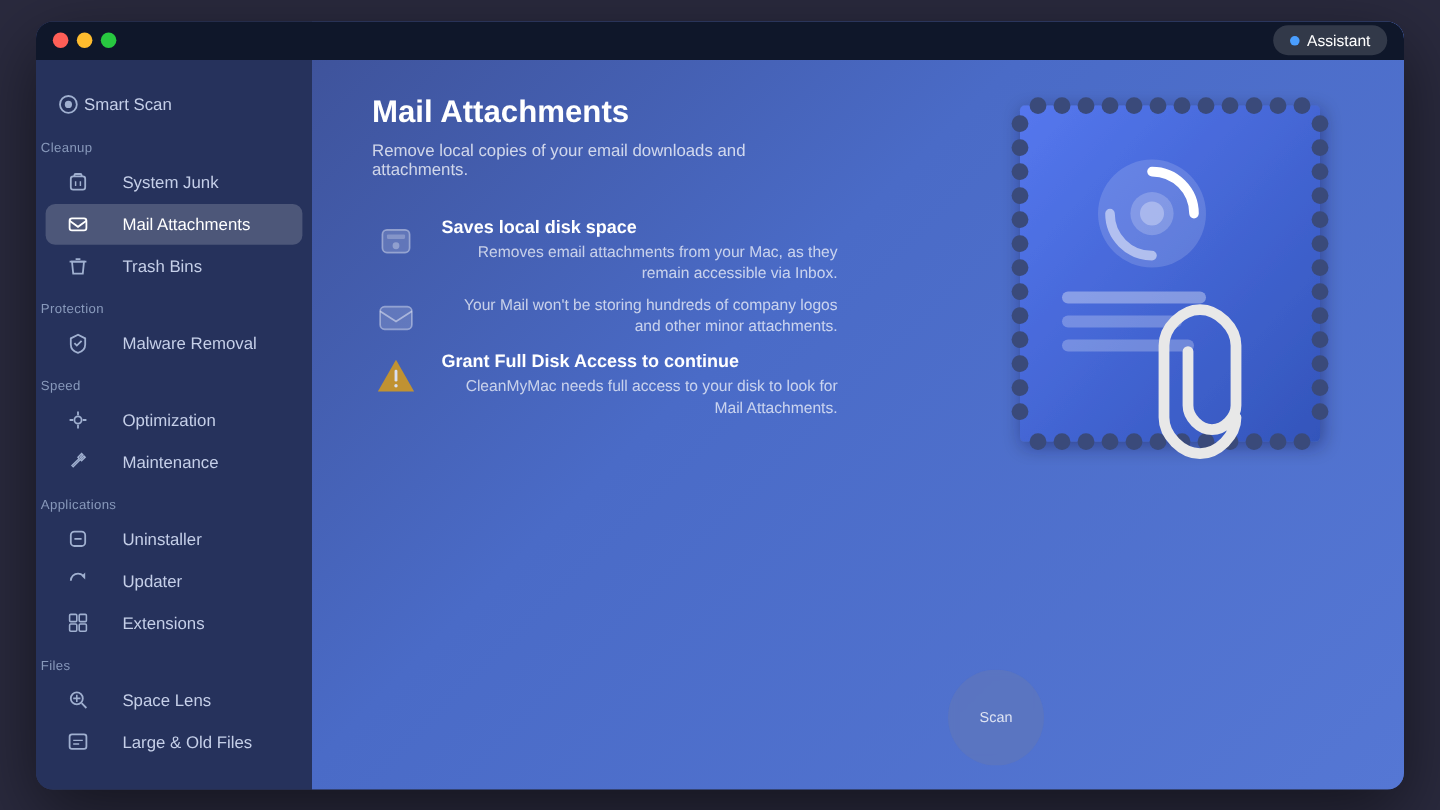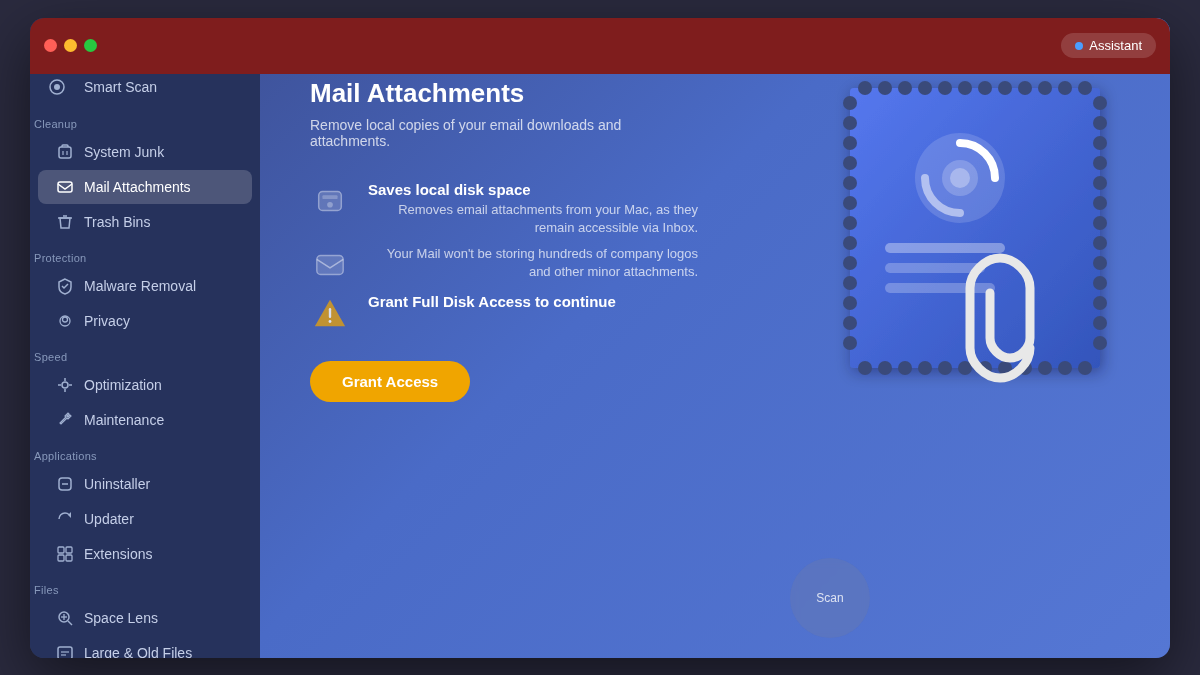--- a/index.html
+++ b/index.html
@@ -20,22 +20,22 @@
       border-radius: 14px;
       display: flex;
       overflow: hidden;
       position: relative;
       box-shadow: 0 20px 60px rgba(0,0,0,0.5);
     }
     
     .title-bar {
       position: absolute;
       top: 0; left: 0; right: 0;
-      height: 56px;
-      background: #7f1d1d;
+      height: 32px;
+      background: #0f172a;
       border-radius: 14px 14px 0 0;
       display: flex;
       align-items: center;
       padding: 0 14px;
       z-index: 10;
     }
     .traffic-lights {
       display: flex;
       gap: 7px;
     }
@@ -72,37 +72,37 @@
       width: 230px;
       background: rgba(30,40,80,0.7);
       height: 100%;
       padding-top: 50px;
       padding-bottom: 20px;
       overflow-y: auto;
     }
     .sidebar-smart-scan {
       display: flex;
       align-items: center;
-      gap: 18px;
+      gap: 4px;
       padding: 10px 18px;
       color: #c5cfe8;
       font-size: 14px;
       cursor: pointer;
     }
     .sidebar-section-label {
       font-size: 11px;
       color: #8899bb;
       padding: 12px 4px 4px;
       text-transform: none;
       letter-spacing: 0.3px;
     }
     .sidebar-item {
       display: flex;
       align-items: center;
-      gap: 10px;
+      gap: 28px;
       padding: 8px 18px;
       color: #c5cfe8;
       font-size: 14px;
       cursor: pointer;
       border-radius: 8px;
       margin: 1px 8px;
     }
     .sidebar-item.active {
       background: rgba(255,255,255,0.18);
       color: #fff;
@@ -279,29 +279,20 @@
 
     <div class="sidebar-section-label">Protection</div>
     <div class="sidebar-item">
       <span class="sidebar-icon">
         <svg width="18" height="18" viewBox="0 0 18 18" fill="none">
           <path d="M9 2L3 5v5c0 3.5 2.5 6 6 7 3.5-1 6-3.5 6-7V5L9 2z" stroke="#a0b0d0" stroke-width="1.5" fill="none"></path>
           <path d="M6 9l2 2 4-4" stroke="#a0b0d0" stroke-width="1.5"></path>
         </svg>
       </span>
       <span>Malware Removal</span>
-    </div>
-    <div class="sidebar-item">
-      <span class="sidebar-icon">
-        <svg width="18" height="18" viewBox="0 0 18 18" fill="none">
-          <path d="M9 10a2.5 2.5 0 100-5 2.5 2.5 0 000 5z" stroke="#a0b0d0" stroke-width="1.3" fill="none"></path>
-          <path d="M14 9c0 2.8-2.2 5-5 5s-5-2.2-5-5 2.2-5 5-5 5 2.2 5 5z" stroke="#a0b0d0" stroke-width="1.3" fill="none"></path>
-        </svg>
-      </span>
-      <span>Privacy</span>
     </div>
 
     <div class="sidebar-section-label">Speed</div>
     <div class="sidebar-item">
       <span class="sidebar-icon">
         <svg width="18" height="18" viewBox="0 0 18 18" fill="none">
           <line x1="9" y1="2" x2="9" y2="5" stroke="#a0b0d0" stroke-width="1.5"></line>
           <line x1="9" y1="13" x2="9" y2="16" stroke="#a0b0d0" stroke-width="1.5"></line>
           <line x1="2" y1="9" x2="5" y2="9" stroke="#a0b0d0" stroke-width="1.5"></line>
           <line x1="13" y1="9" x2="16" y2="9" stroke="#a0b0d0" stroke-width="1.5"></line>
@@ -410,25 +401,25 @@
       <div class="feature-item">
         <div class="feature-icon-wrap">
           <svg class="feature-icon-svg" viewBox="0 0 36 36" fill="none">
             <path d="M18 4L2 32h32L18 4z" fill="#f0a500" opacity="0.9"></path>
             <path d="M18 14v8" stroke="white" stroke-width="2.5" stroke-linecap="round"></path>
             <circle cx="18" cy="27" r="1.5" fill="white"></circle>
           </svg>
         </div>
         <div class="feature-text">
           <h3>Grant Full Disk Access to continue</h3>
+          <p>CleanMyMac needs full access to your disk to look for Mail Attachments.</p>
         </div>
       </div>
     </div>
 
-    <button class="grant-access-btn">Grant Access</button>
 
     <div class="stamp-container">
       <svg width="290" height="320" viewBox="0 0 290 320" fill="none">
 
         <defs>
           <filter id="shadow">
             <feDropShadow dx="2" dy="4" stdDeviation="8" flood-color="rgba(0,0,50,0.4)"></feDropShadow>
           </filter>
           <linearGradient id="stampGrad" x1="0%" y1="0%" x2="100%" y2="100%">
             <stop offset="0%" stop-color="#5577ee"></stop>

